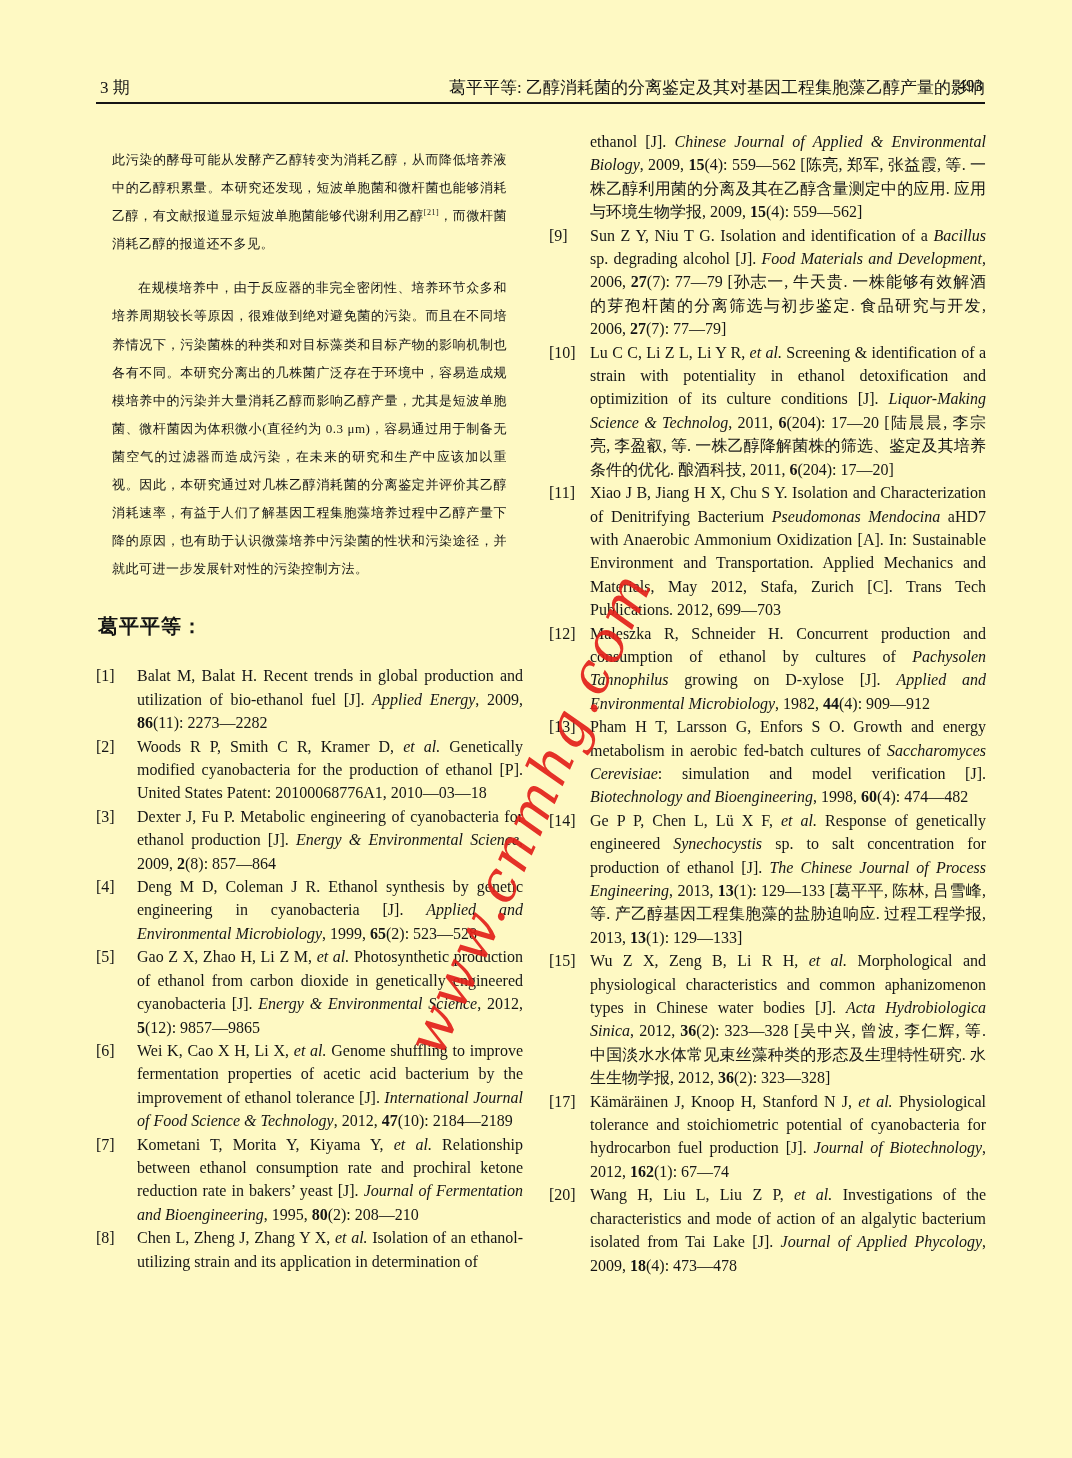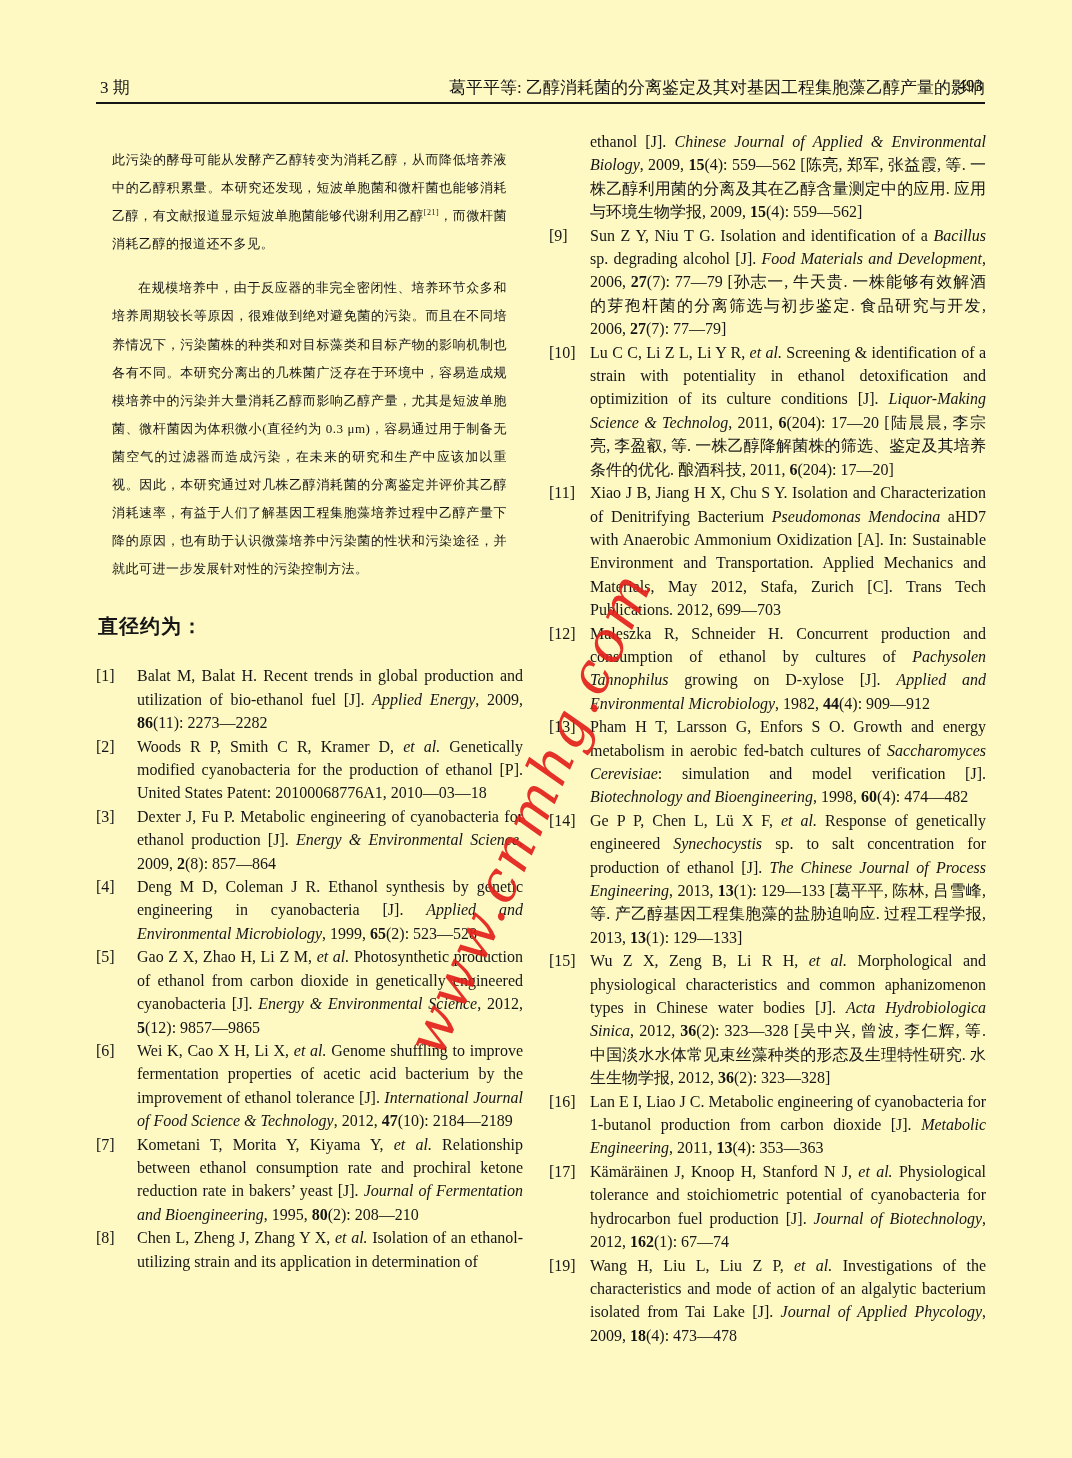--- a/index.html
+++ b/index.html
@@ -50,21 +50,21 @@
     <span class="issue">3 期</span>
     <span class="title">葛平平等: 乙醇消耗菌的分离鉴定及其对基因工程集胞藻乙醇产量的影响</span>
     <span class="pageno">493</span>
   </div>
 
   <div class="col-left">
     <div class="intro">
         <p>此污染的酵母可能从发酵产乙醇转变为消耗乙醇，从而降低培养液中的乙醇积累量。本研究还发现，短波单胞菌和微杆菌也能够消耗乙醇，有文献报道显示短波单胞菌能够代谢利用乙醇<sup>[21]</sup>，而微杆菌消耗乙醇的报道还不多见。</p>
         <p class="indent">在规模培养中，由于反应器的非完全密闭性、培养环节众多和培养周期较长等原因，很难做到绝对避免菌的污染。而且在不同培养情况下，污染菌株的种类和对目标藻类和目标产物的影响机制也各有不同。本研究分离出的几株菌广泛存在于环境中，容易造成规模培养中的污染并大量消耗乙醇而影响乙醇产量，尤其是短波单胞菌、微杆菌因为体积微小(直径约为 0.3 μm)，容易通过用于制备无菌空气的过滤器而造成污染，在未来的研究和生产中应该加以重视。因此，本研究通过对几株乙醇消耗菌的分离鉴定并评价其乙醇消耗速率，有益于人们了解基因工程集胞藻培养过程中乙醇产量下降的原因，也有助于认识微藻培养中污染菌的性状和污染途径，并就此可进一步发展针对性的污染控制方法。</p>
       </div>
-    <div class="refs-heading">直径约为：</div>
+    <div class="refs-heading">葛平平等：</div>
     <div class="refs">
         <div class="ref">
           <span class="lbl">[1]</span>
           <span class="txt">Balat M, Balat H. Recent trends in global production and utilization of bio-ethanol fuel [J]. <i>Applied Energy</i>, 2009, <b>86</b>(11): 2273—2282</span>
         </div>
         <div class="ref">
           <span class="lbl">[2]</span>
           <span class="txt">Woods R P, Smith C R, Kramer D, <i>et al.</i> Genetically modified cyanobacteria for the production of ethanol [P]. United States Patent: 20100068776A1, 2010—03—18</span>
         </div>
         <div class="ref">
@@ -122,29 +122,25 @@
         </div>
         <div class="ref">
           <span class="lbl">[14]</span>
           <span class="txt">Ge P P, Chen L, Lü X F, <i>et al.</i> Response of genetically engineered <i>Synechocystis</i> sp. to salt concentration for production of ethanol [J]. <i>The Chinese Journal of Process Engineering</i>, 2013, <b>13</b>(1): 129—133 [葛平平, 陈林, 吕雪峰, 等. 产乙醇基因工程集胞藻的盐胁迫响应. 过程工程学报, 2013, <b>13</b>(1): 129—133]</span>
         </div>
         <div class="ref">
           <span class="lbl">[15]</span>
           <span class="txt">Wu Z X, Zeng B, Li R H, <i>et al.</i> Morphological and physiological characteristics and common aphanizomenon types in Chinese water bodies [J]. <i>Acta Hydrobiologica Sinica</i>, 2012, <b>36</b>(2): 323—328 [吴中兴, 曾波, 李仁辉, 等. 中国淡水水体常见束丝藻种类的形态及生理特性研究. 水生生物学报, 2012, <b>36</b>(2): 323—328]</span>
         </div>
         <div class="ref">
-          <span class="lbl">[16]</span>
-          <span class="txt">Lan E I, Liao J C. Metabolic engineering of cyanobacteria for 1-butanol production from carbon dioxide [J]. <i>Metabolic Engineering</i>, 2011, <b>13</b>(4): 353—363</span>
-        </div>
-        <div class="ref">
           <span class="lbl">[17]</span>
           <span class="txt">Kämäräinen J, Knoop H, Stanford N J, <i>et al.</i> Physiological tolerance and stoichiometric potential of cyanobacteria for hydrocarbon fuel production [J]. <i>Journal of Biotechnology</i>, 2012, <b>162</b>(1): 67—74</span>
         </div>
         <div class="ref">
-          <span class="lbl">[19]</span>
+          <span class="lbl">[20]</span>
           <span class="txt">Wang H, Liu L, Liu Z P, <i>et al.</i> Investigations of the characteristics and mode of action of an algalytic bacterium isolated from Tai Lake [J]. <i>Journal of Applied Phycology</i>, 2009, <b>18</b>(4): 473—478</span>
         </div>
       </div>
   </div>
 
   <div class="watermark" style="color: rgb(227, 33, 26);">www.cnmhg.com</div>
 
 </div>
 
 </body></html>

